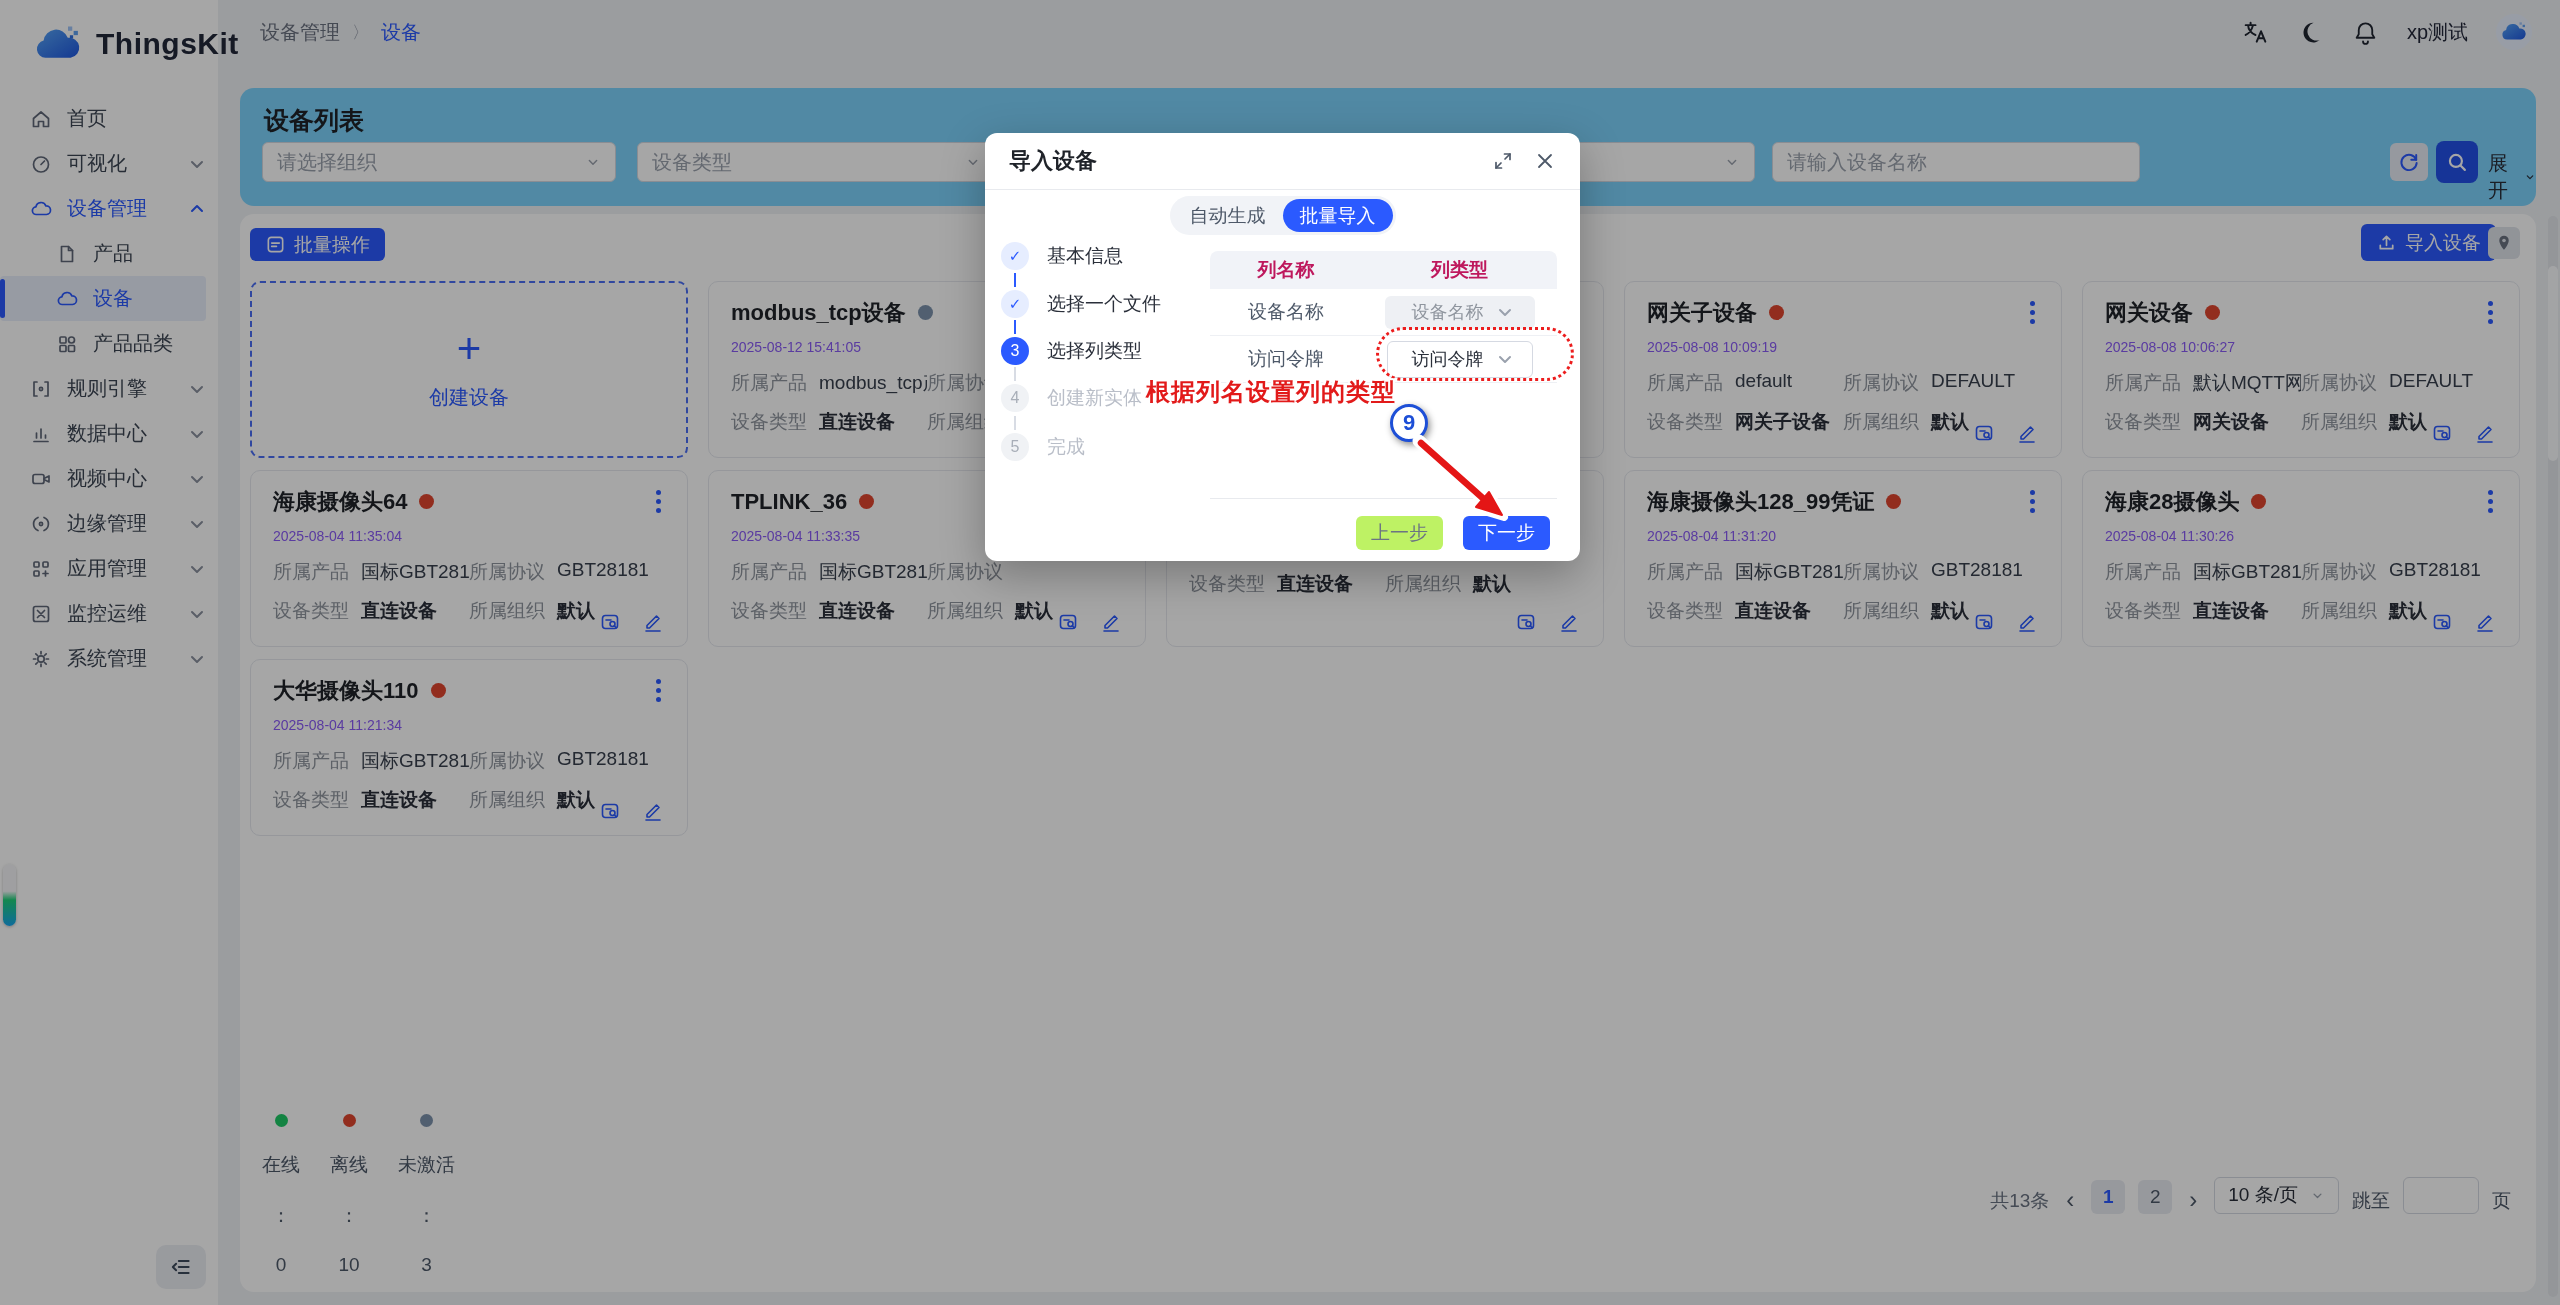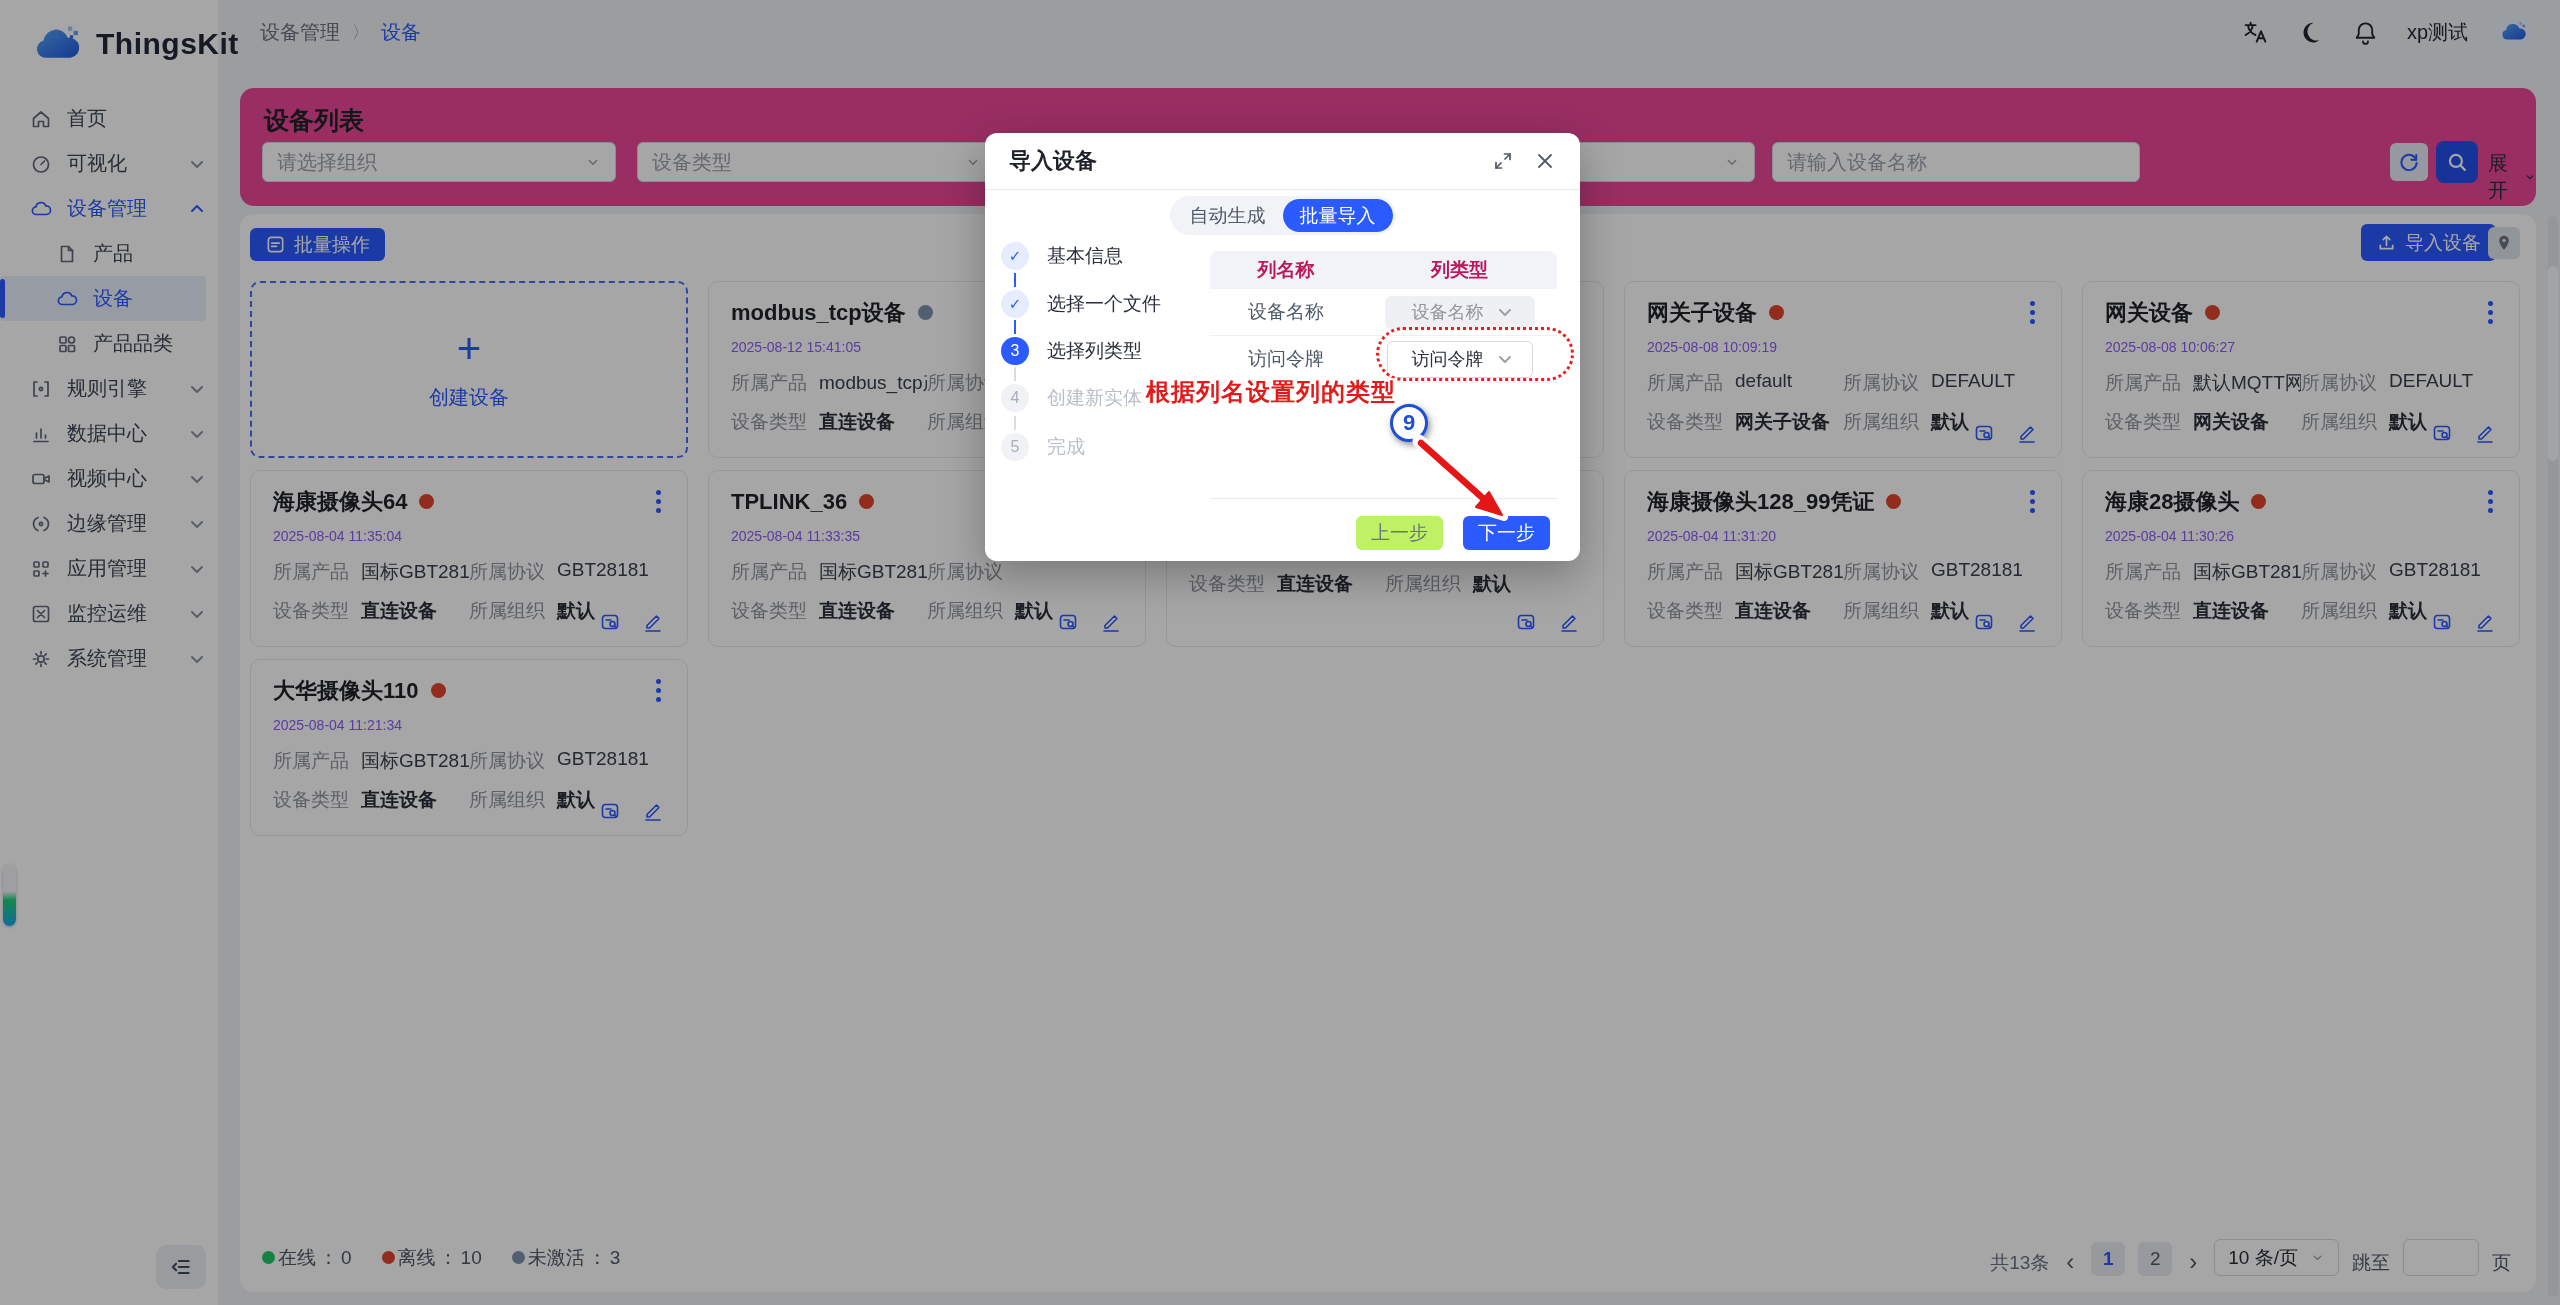--- a/index.html
+++ b/index.html
@@ -37,21 +37,21 @@
   .bc-item { font-size:20px; color:#6b7280; cursor:pointer; }
   .bc-item.current { color:#2b5aff; }
   .bc-sep { color:#9aa1ad; margin:0 12px; font-size:17px; }
   .tb-right { margin-left:auto; display:flex; align-items:center; gap:28px; }
   .tb-icon { width:27px; height:27px; color:#1f2530; cursor:pointer; }
   .user-name { font-size:20px; color:#23283a; cursor:pointer; }
   .avatar { width:36px; height:36px; border-radius:50%; background:#eaf1ff; display:flex; align-items:center;
             justify-content:center; cursor:pointer; overflow:hidden; }
 
   
-  .filter-card { position:absolute; left:240px; top:88px; width:2296px; height:118px; background:#ec4899; border-radius:14px; }
+  .filter-card { position:absolute; left:240px; top:88px; width:2296px; height:118px; background:#7dd3fc; border-radius:14px; }
   .page-title { position:absolute; left:24px; top:16px; font-size:25px; font-weight:700; color:#1f2329; }
   .sel, .txt-input { position:absolute; top:54px; height:40px; border:1px solid #d5d9e2; border-radius:6px;
             background:#fff; display:flex; align-items:center; padding:0 14px; font-size:20px; color:#9aa1ad; }
   .sel .chev { margin-left:auto; color:#9aa1ad; width:16px; }
   #sel-org { left:22px; width:354px; }
   #sel-type { left:397px; width:359px; }
   #sel-3 { left:780px; width:735px; }
   #inp-name { left:1532px; width:368px; font-family:inherit; }
   #inp-name::placeholder { color:#9aa1ad; }
   .icon-btn-lite { position:absolute; top:55px; width:38px; height:38px; border-radius:6px; background:#e6ebf5;
@@ -89,21 +89,21 @@
   .dc-field { display:flex; gap:12px; white-space:nowrap; overflow:hidden; }
   .f-label { color:#8f959e; flex:none; }
   .f-value { color:#38404e; }
   .f-value.b { font-weight:700; color:#2a2f3a; }
   .dc-actions { position:absolute; right:20px; bottom:10px; display:flex; gap:18px; color:#2b5aff; }
   .dc-actions .act { width:25px; height:25px; cursor:pointer; }
 
   .panel-footer { position:absolute; left:22px; right:25px; bottom:16px; display:flex; align-items:center;
             font-size:19px; color:#4e5969; }
   .status-group { display:flex; gap:30px; align-items:center; }
-  .st { display:flex; align-items:center; gap:3px; }
+  .st { display:flex; align-items:center; gap:25px;flex-direction:column; }
   .st-dot { width:13px; height:13px; border-radius:50%; }
   .pagination { margin-left:auto; display:flex; align-items:flex-end; gap:13px; }
   .pg-total { color:#6b7483; }
   .pg-arrow { color:#4e5969; font-size:24px; background:none; padding:0 4px; cursor:pointer; }
   .pg-btn { min-width:34px; height:34px; border-radius:6px; background:#e8ebf2; display:flex; align-items:center;
             justify-content:center; font-size:19px; color:#4e5969; cursor:pointer; padding:0 6px; }
   .pg-btn.active { color:#2b5aff; font-weight:700; }
   .pg-size { height:37px; border:1px solid #d5d9e2; border-radius:6px; padding:0 13px; display:flex;
             align-items:center; gap:12px; color:#2a2f3a; cursor:pointer; }
   .pg-size .chev { width:15px; color:#9aa1ad; }

